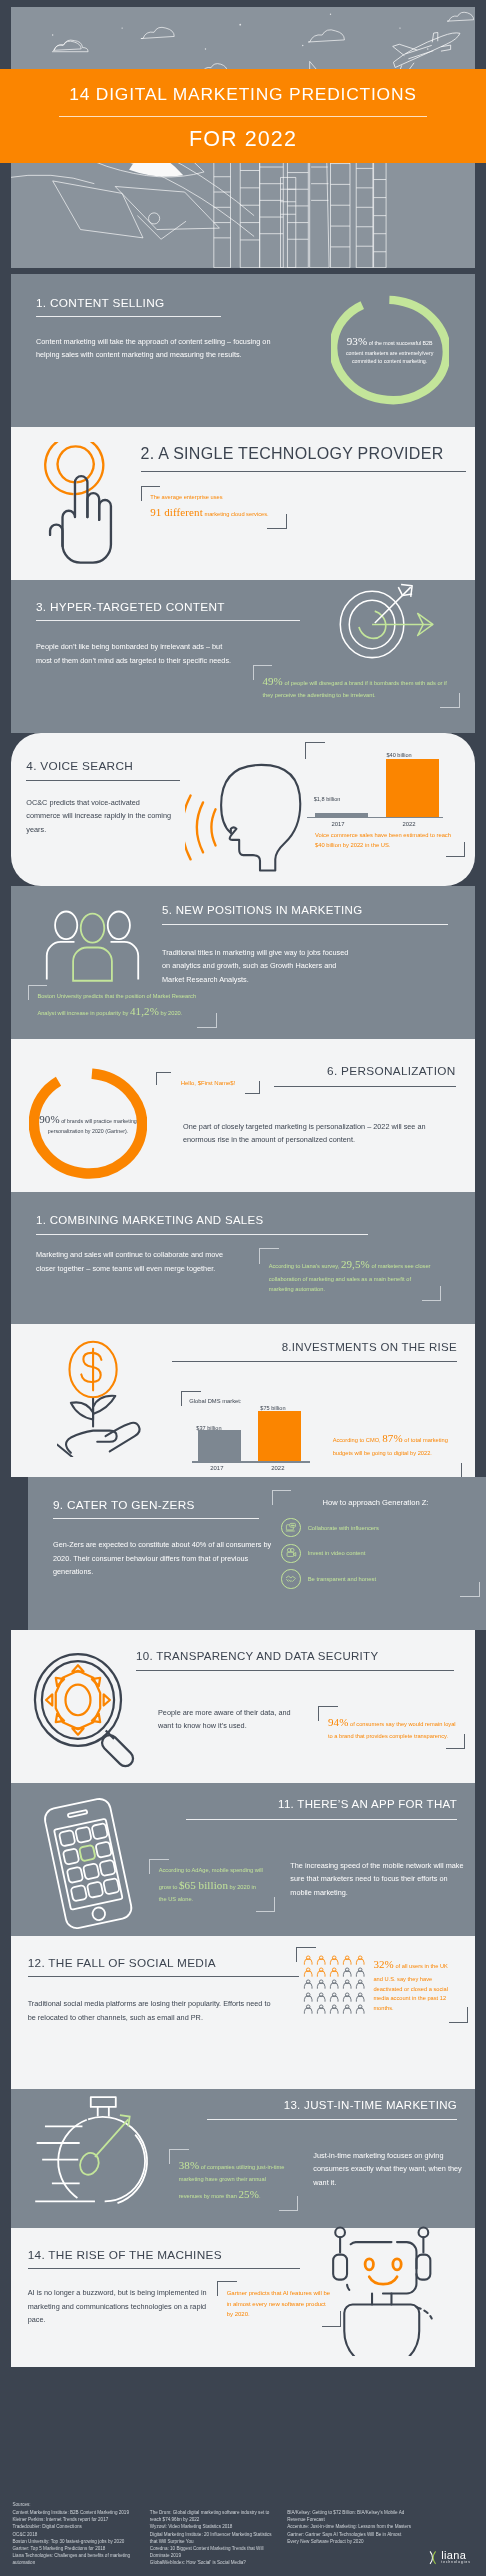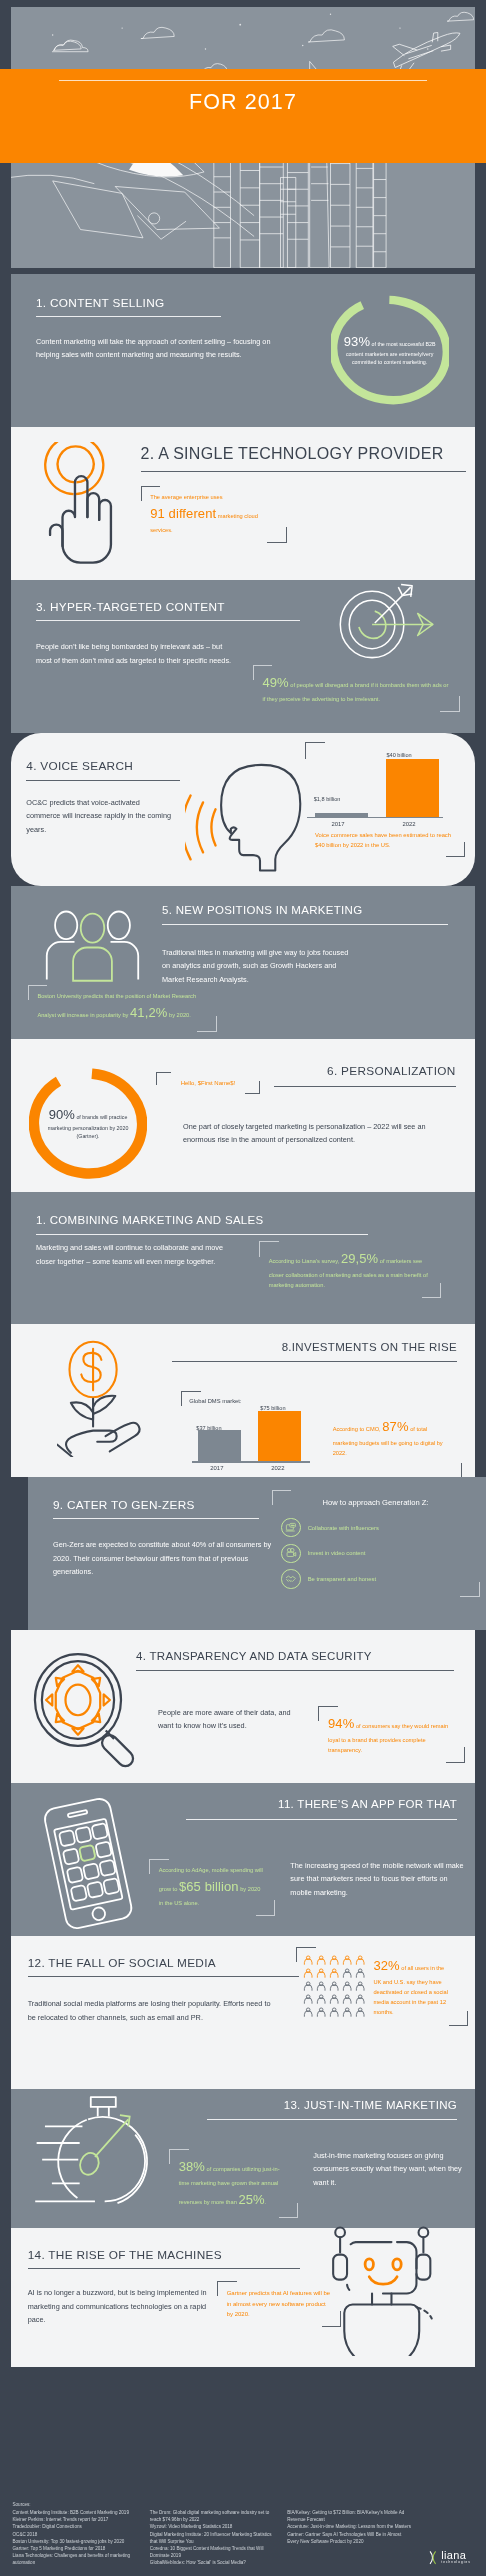--- a/index.html
+++ b/index.html
@@ -39,21 +39,21 @@
   .light .body-txt { color:#3c4450; }
 
   
   .callout { position:relative; padding:7px 9.7px; }
   .callout .br { position:absolute; width:19.5px; height:15.3px; }
   .callout .br.tl { left:0; top:0; border-left:1px solid #5a626c; border-top:1px solid #5a626c; }
   .callout .br.br2 { right:0; bottom:0; border-right:1px solid #5a626c; border-bottom:1px solid #5a626c; }
   .gray .callout .br.tl  { border-color:#c9ced3; }
   .gray .callout .br.br2 { border-color:#c9ced3; }
   .callout p { font-size:5.7px; line-height:1.75; }
-  .big { font-size:13px; font-weight:400; letter-spacing:0.1px; }
+  .big { font-size:11px; font-weight:400; letter-spacing:0.1px;font-family:Liberation Serif, serif; }
   .c-orange { color:#fb8500; }
   .c-green  { color:#c3e59a; }
   .c-dark   { color:#3c4450; }
   .c-white  { color:#fff; }
 
   
   .donut { position:relative; }
   .donut .txt { position:absolute; left:0; top:0; width:100%; height:100%;
     display:flex; align-items:center; justify-content:center; text-align:center;
     font-size:5.3px; line-height:1.45; padding:0 9px; }
@@ -157,22 +157,23 @@
           <path d="M192 200 q36 18 56 42 q-40 6-78-8 z" fill="#fff" stroke="none"></path>
           <path d="M-10 246 q70-12 130 8"></path>
           <path d="M60 250 l40 70 l90 12 l-30-64 z"></path>
           <path d="M150 258 l60 62 l90-2 l-50-52 z"></path>
           <path d="M182 300 l34 34 l36-26"></path>
           <circle cx="206" cy="304" r="8"></circle>
         </g>
       </svg>
     </div>
     <div class="title-bar">
+      <div class="title-main">14 DIGITAL MARKETING PREDICTIONS</div>
       <div class="title-rule"></div>
-      <div class="title-sub">FOR 2017</div>
+      <div class="title-sub">FOR 2022</div>
     </div>
   </div>
 
   <div class="sec gray" style="height:153px;padding:22px 25px 0 25px;">
     <div style="width:285px;">
       <div class="h-title">1. CONTENT SELLING</div>
       <div class="h-rule" style="width:185px;"></div>
       <div class="body-txt" style="margin-top:18px;width:250px;">Content marketing will take the approach of content selling – focusing on helping sales with content marketing and measuring the results.</div>
     </div>
     <div class="donut" style="position:absolute;right:26.4px;top:9.7px;width:118px;height:132px;">
@@ -333,21 +334,21 @@
     <div style="position:absolute;right:19.5px;top:25px;width:281px;">
       <div class="h-title" style="text-align:right;">6. PERSONALIZATION</div>
       <div class="h-rule" style="width:182px;margin-left:auto;margin-top:8.3px;"></div>
     </div>
     <div class="body-txt" style="position:absolute;left:172px;top:81px;width:270px;">One part of closely targeted marketing is personalization – 2022 will see an enormous rise in the amount of personalized content.</div>
   </div>
 
   <div class="sec gray" style="height:132px;padding:22px 21px 0 25px;">
     <div class="h-title" style="font-size:11.5px;">1. COMBINING MARKETING AND SALES</div>
     <div class="h-rule" style="width:332px;margin-top:7.6px;"></div>
-    <div style="display:flex;gap:15px;margin-top:7px;">
+    <div style="display:flex;gap:15px;margin-top:14px;">
       <div class="body-txt" style="width:208px;">Marketing and sales will continue to collaborate and move closer together – some teams will even merge together.</div>
       <div class="callout" style="width:182px;">
         <span class="br tl"></span>
           <span class="br br2"></span>
         <p>
           <span class="c-green">According to Liana’s survey,</span>
           <span class="big c-green">29,5%</span><span class="c-green"> of marketers see closer collaboration of marketing and sales as a main benefit of marketing automation.</span>
         </p>
       </div>
     </div>
@@ -466,21 +467,21 @@
         <g fill="none" stroke="#fb8500" stroke-width="3.2" stroke-linejoin="round">
           <path d="M72 22 l8 9 h-16z M72 122 l8-9 h-16z M26 72 l9-8 v16z M118 72 l-9-8 v16z
                    M40 40 l12 2 l-10 10z M104 40 l-12 2 l10 10z M40 104 l12-2 l-10-10z M104 104 l-12-2 l10-10z"></path>
           <path d="M48 48 h48 v48 h-48 z" opacity="0"></path>
           <path d="M72 30 L94 40 L104 62 L104 84 L94 104 L72 114 L50 104 L40 84 L40 62 L50 40 Z"></path>
           <ellipse cx="72" cy="72" rx="18" ry="22"></ellipse>
         </g>
       </svg>
     </div>
     <div style="position:absolute;right:18px;top:19.5px;width:321px;">
-      <div class="h-title" style="font-size:11.5px;">4. TRANSPARENCY AND DATA SECURITY</div>
+      <div class="h-title" style="font-size:11.5px;">10. TRANSPARENCY AND DATA SECURITY</div>
       <div class="h-rule" style="width:318px;margin-top:8.3px;"></div>
     </div>
     <div style="position:absolute;left:147px;top:76px;display:flex;gap:15.3px;">
       <div class="body-txt" style="width:145px;">People are more aware of their data, and want to know how it’s used.</div>
       <div class="callout" style="width:147px;">
         <span class="br tl"></span>
           <span class="br br2"></span>
         <p>
           <span class="big c-orange">94%</span><span class="c-orange"> of consumers say they would remain loyal to a brand that provides complete transparency.</span>
         </p>

